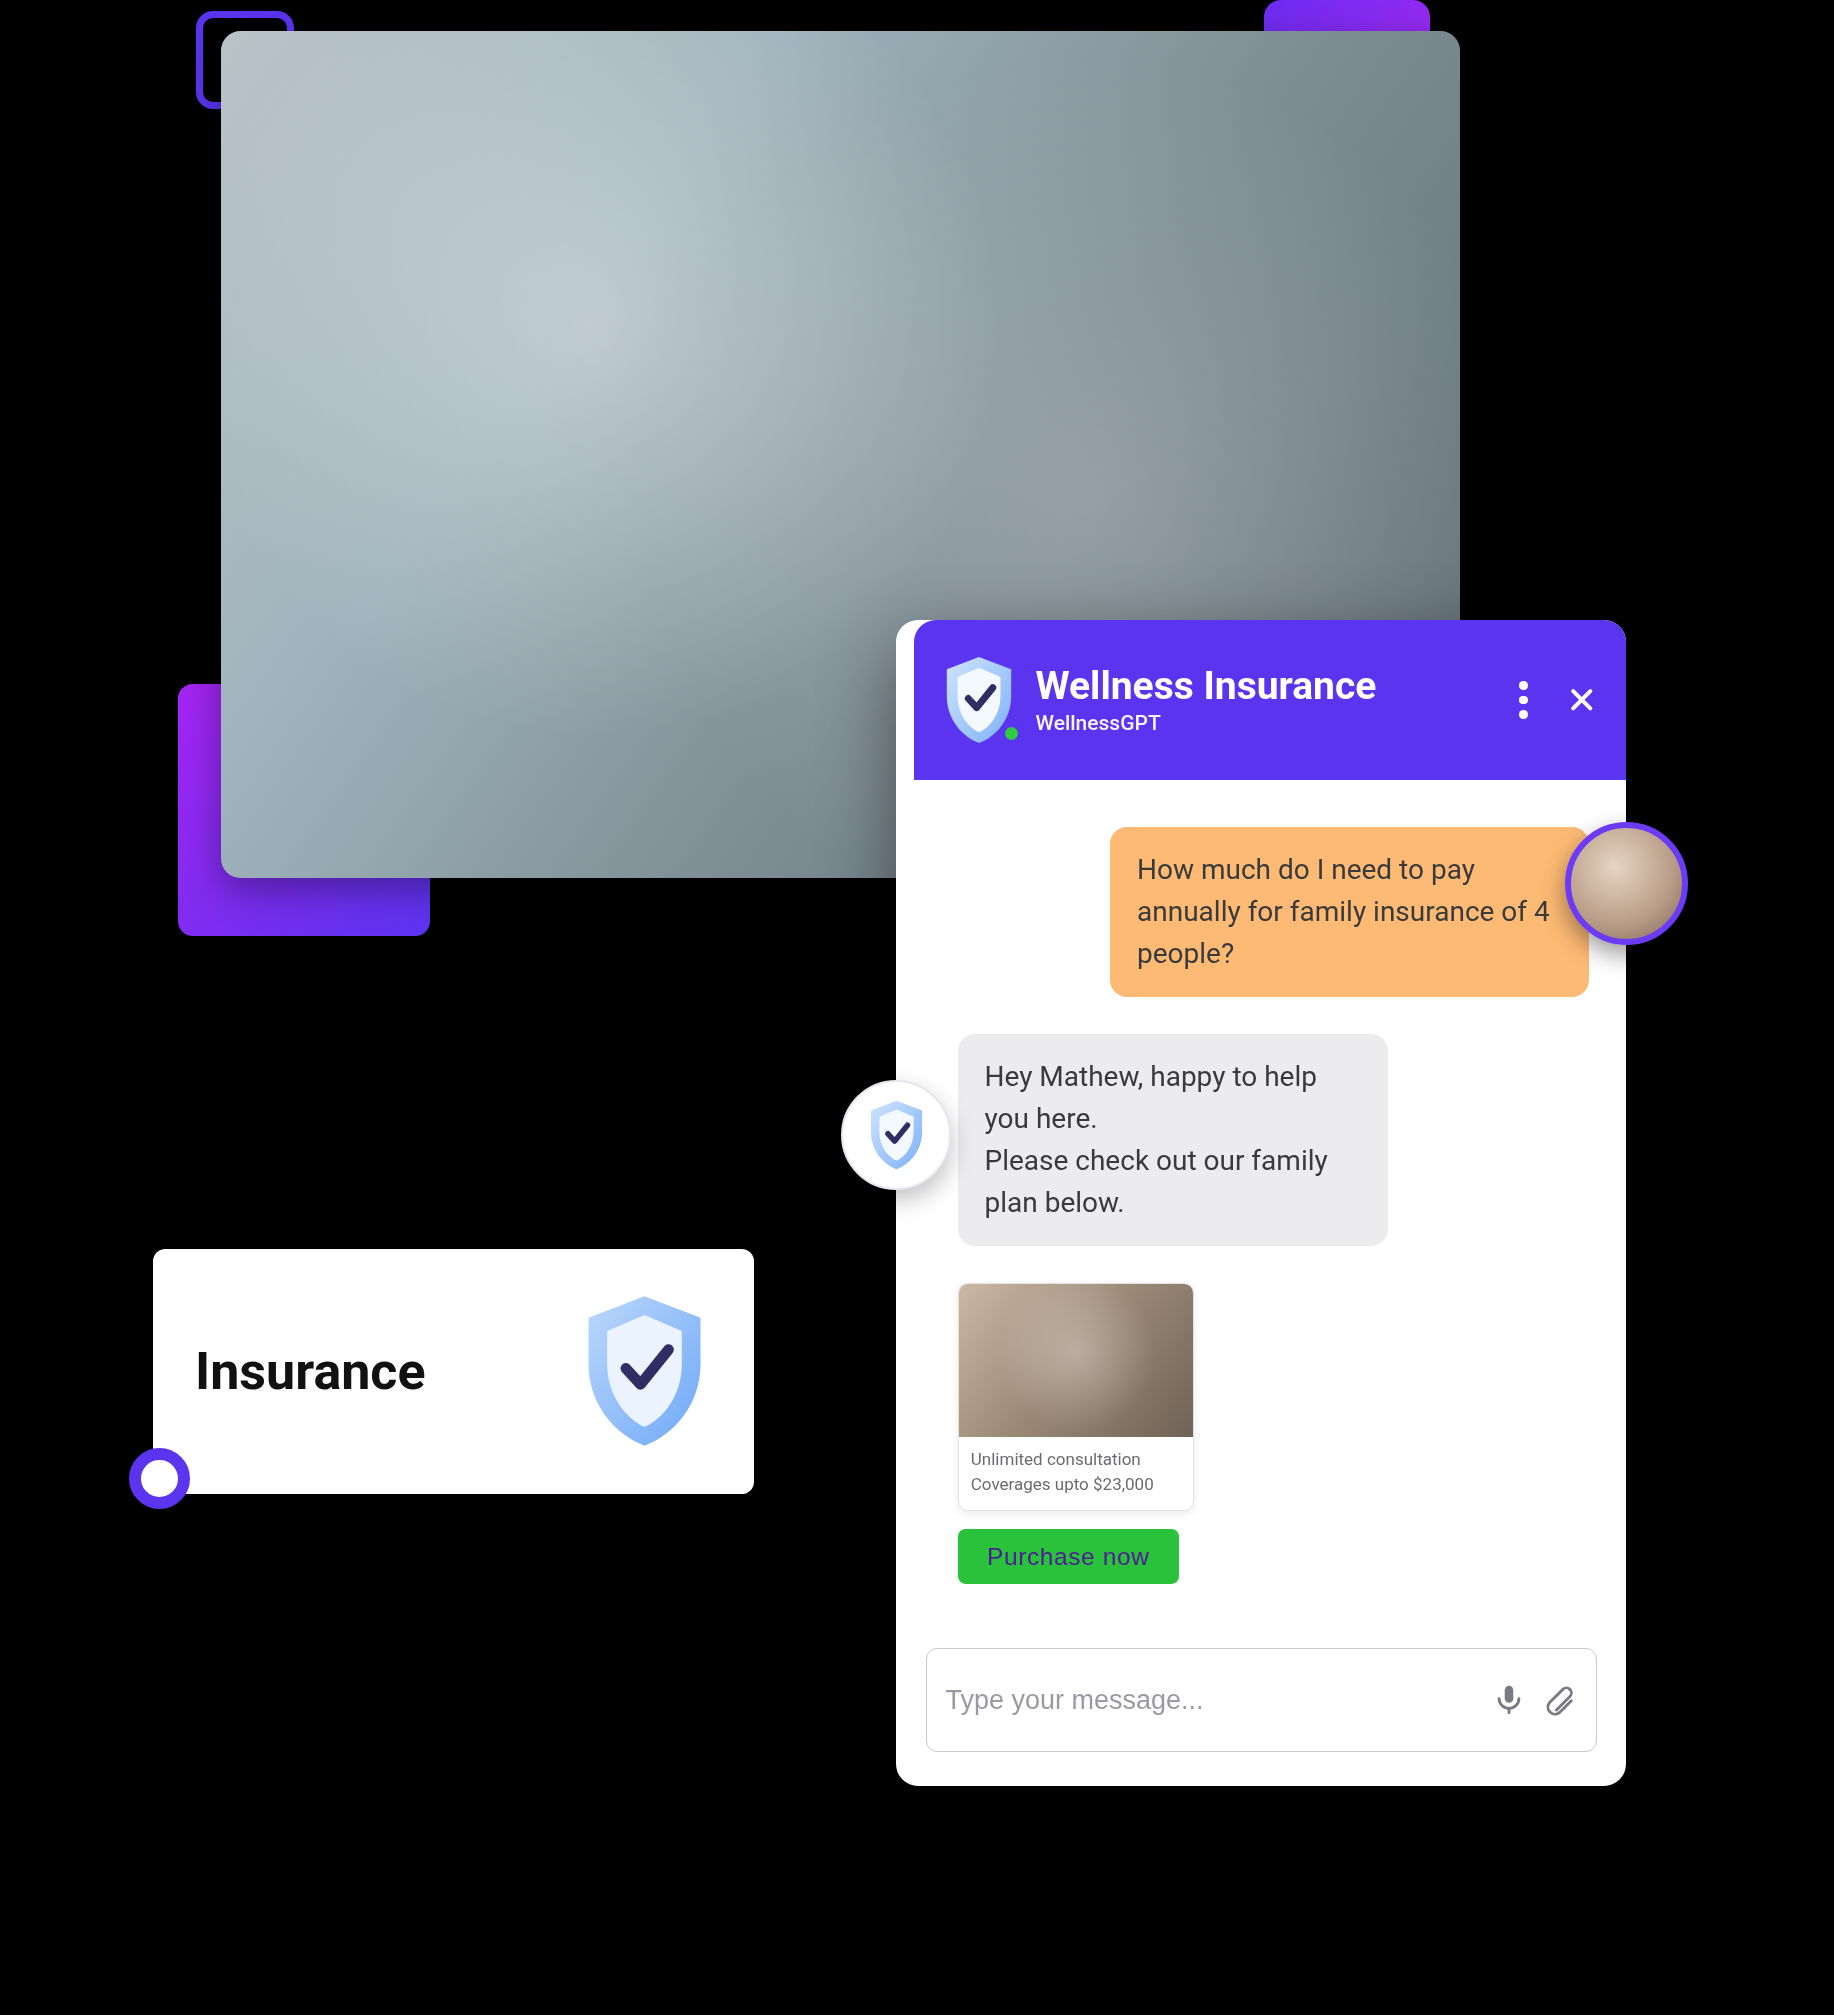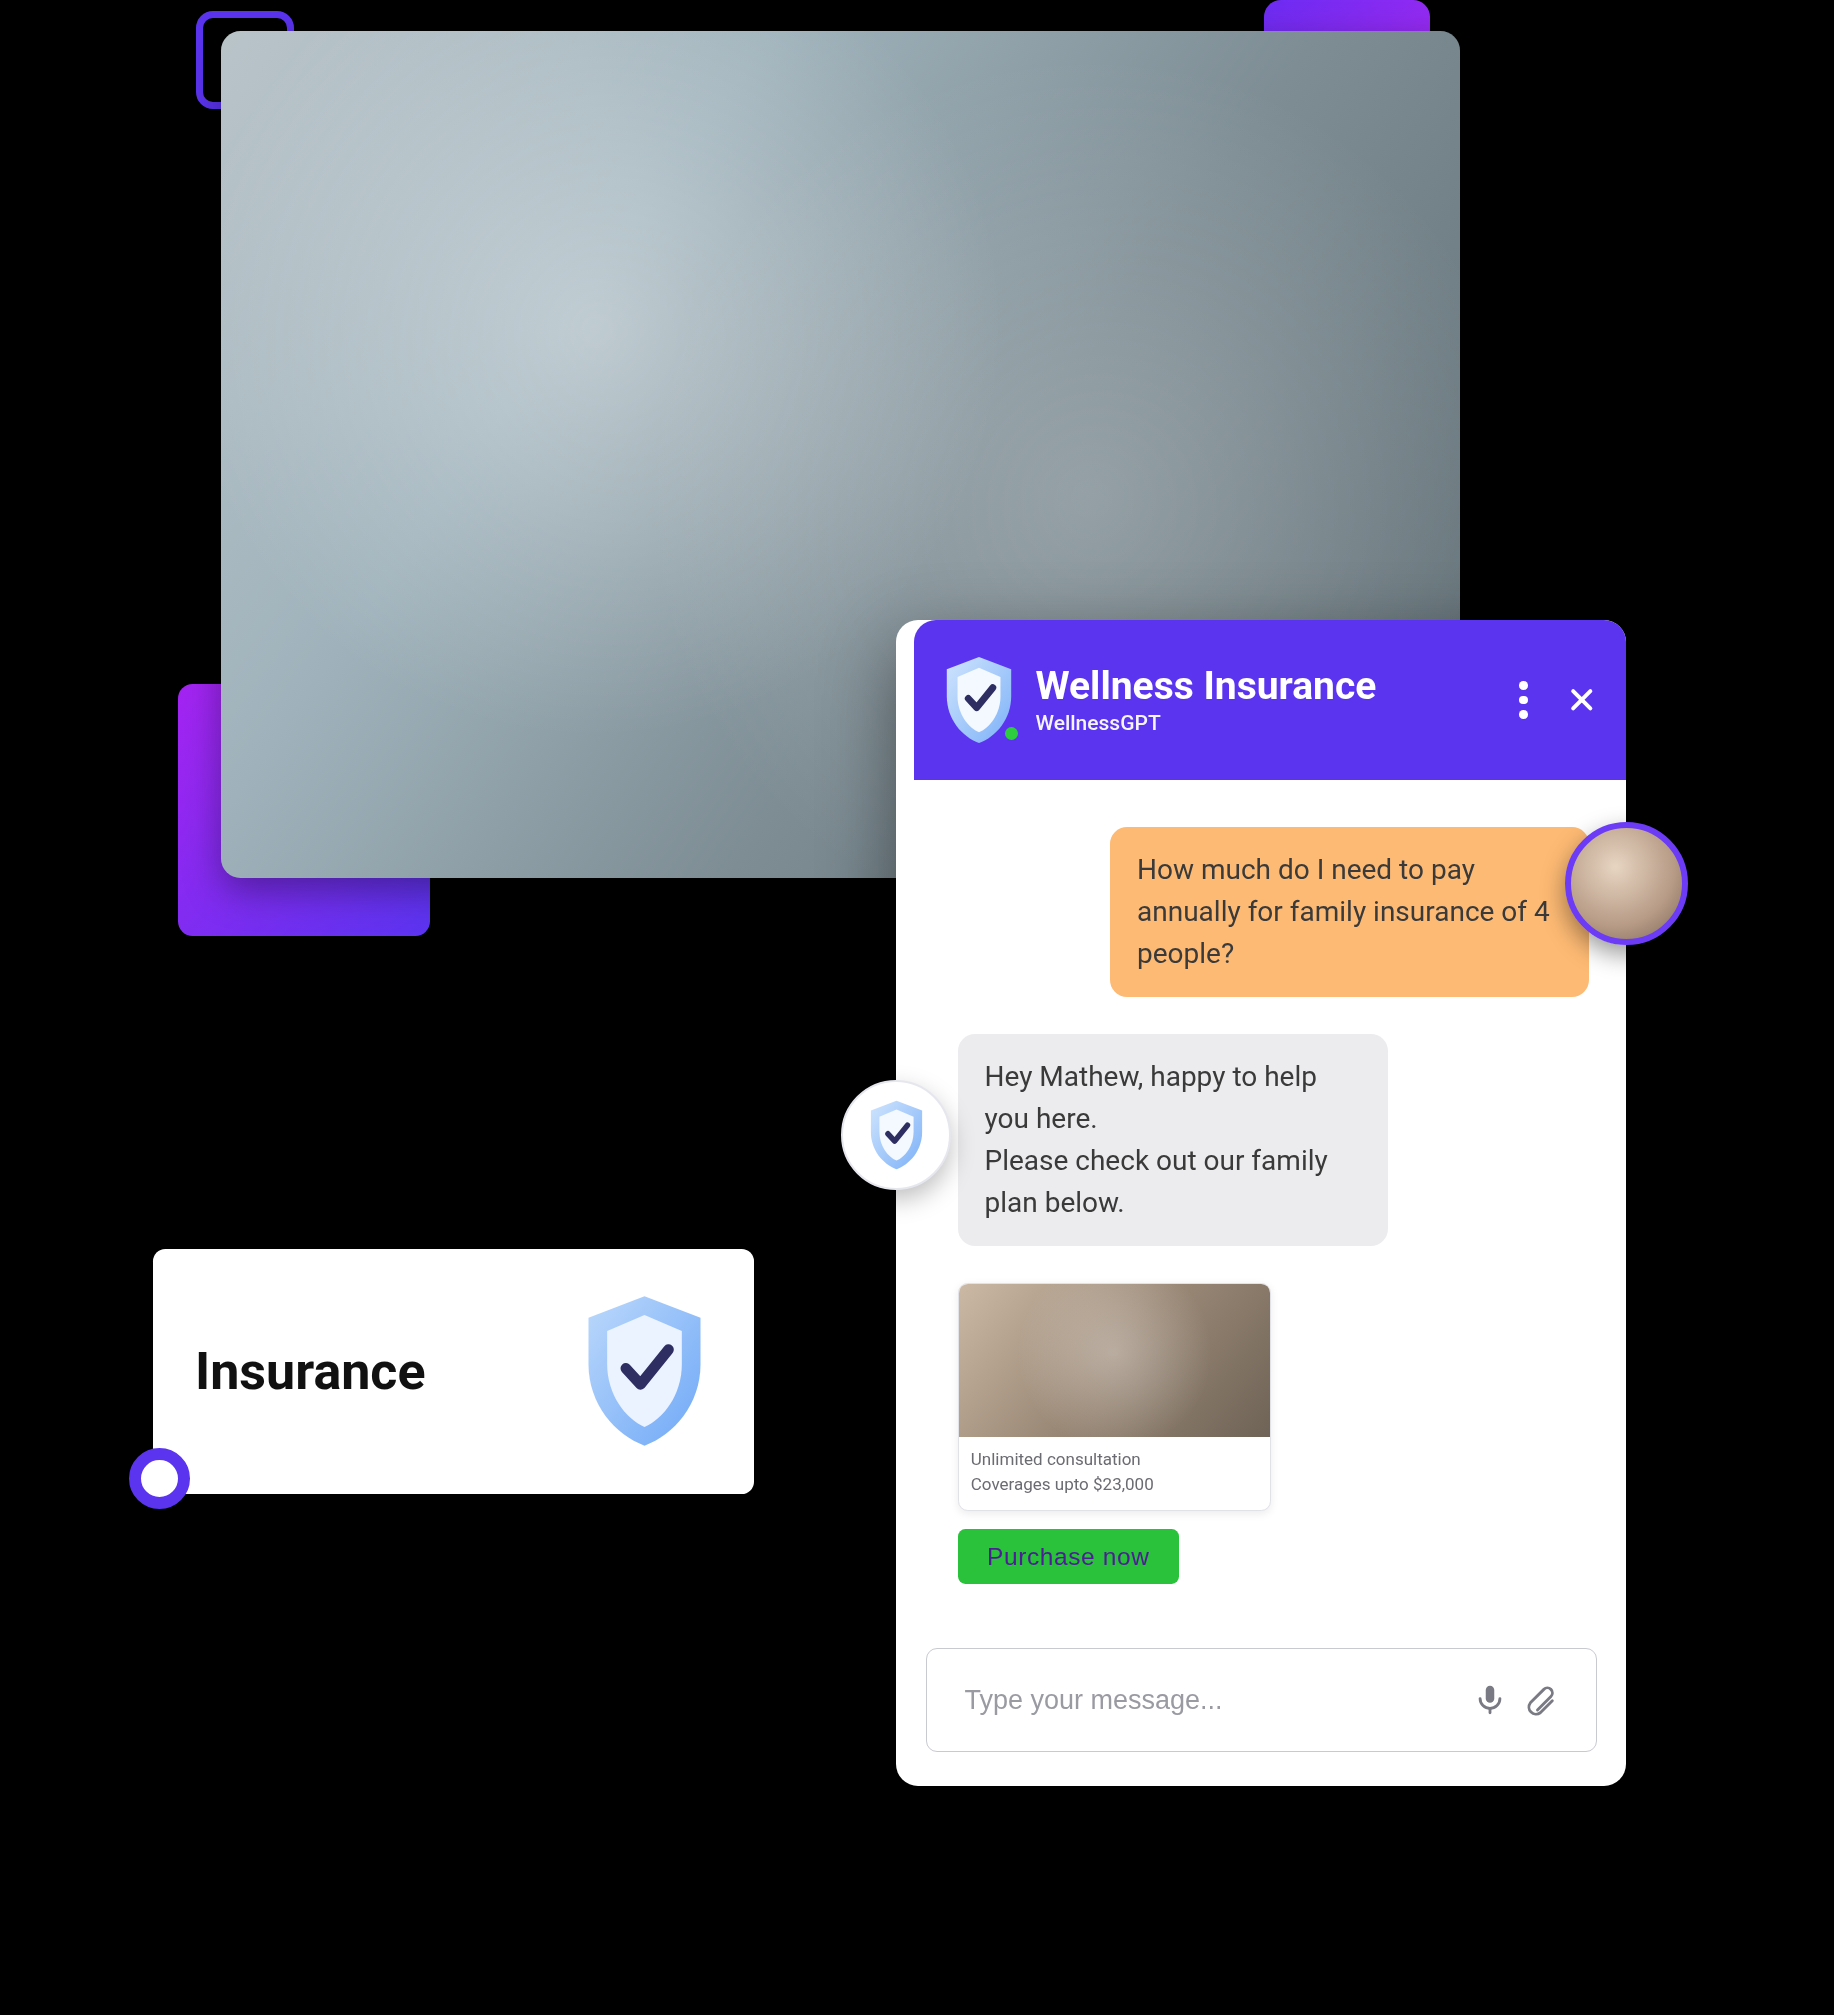--- a/index.html
+++ b/index.html
@@ -196,21 +196,21 @@
     background: #fff;
     border: 2.5px solid #E6E6EE;
     z-index: 6;
     display:flex; align-items:center; justify-content:center;
     box-shadow: 0 9.8px 24.5px rgba(0,0,0,.25);
   }
   .bot-avatar-outside svg { width: 61px; height: 74px; }
 
   
   .plan-card {
-    width: 313px;
+    width: 236px;
     background: #fff;
     border: 1.2px solid #E1E1E8;
     border-radius: 9.8px;
     overflow: hidden;
     margin-bottom: 18.4px;
     box-shadow: 0 2.5px 8.6px rgba(0,0,0,.08);
   }
   .plan-card .thumb {
     width: 100%; height: 153px;
     background: linear-gradient(130deg,#cbb9a5 0%, #9a8876 50%, #6e6356 100%);
@@ -243,21 +243,21 @@
   .chat-input-row {
     padding: 0 29.5px 34px 29.5px;
   }
   .chat-input {
     width: 100%;
     border: 1.8px solid #C9C9D1;
     border-radius: 11px;
     height: 104px;
     display: flex;
     align-items: center;
-    padding: 0 38px;
+    padding: 0 19px;
     gap: 17px;
   }
   .chat-input input {
     flex: 1;
     border: none;
     outline: none;
     font-size: 27px;
     color: #555;
     background: transparent;
   }

